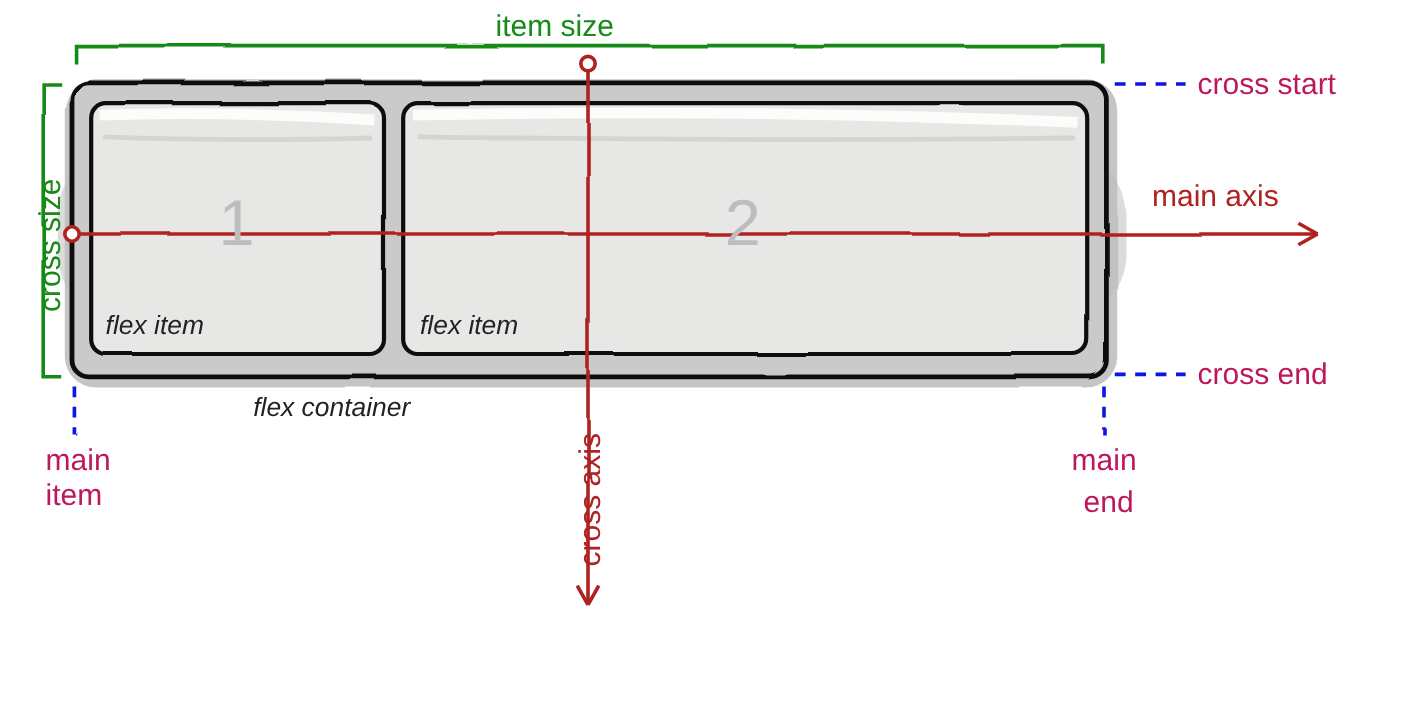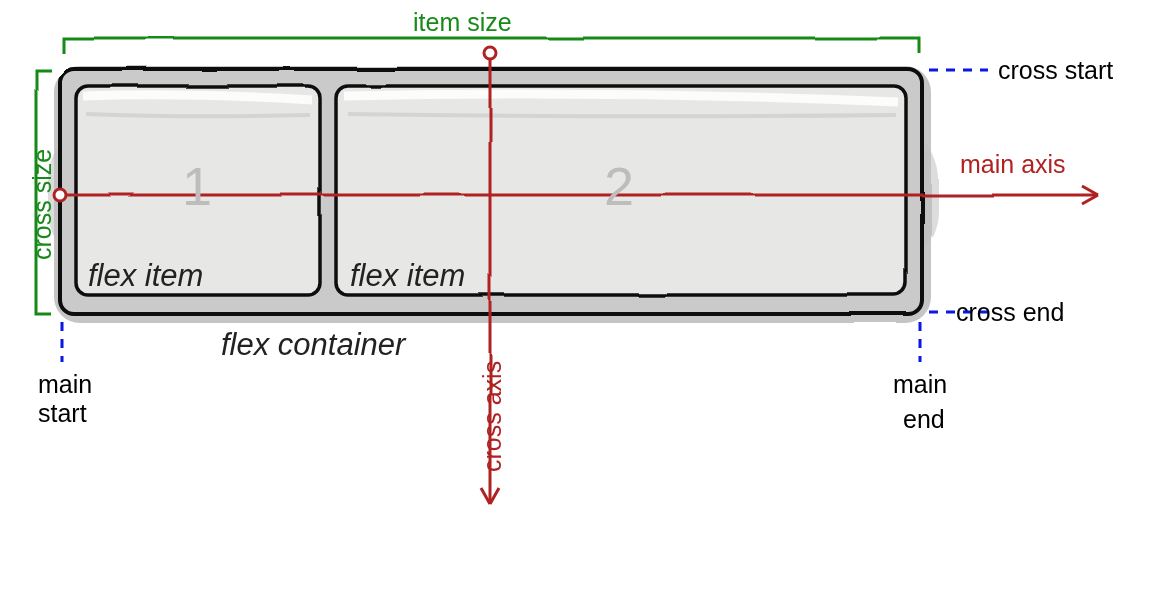--- a/index.html
+++ b/index.html
@@ -1,22 +1,22 @@
 <!DOCTYPE html>
 <html><head>
 <meta charset="utf-8">
 <style>
 html,body{margin:0;padding:0;width:1171px;height:600px;background:#fff;font-family:"Helvetica Neue",Arial,sans-serif;position:relative}
 svg{position:absolute;top:0;left:0}
 .lbl{position:absolute;font-size:25px;line-height:1.15}
 .green{color:#178a17}
-.blue{color:#000000}
+.blue{color:#be185d}
 .red{color:#b02121}
 .big{font-size:54px;color:#bdbdbd;font-weight:400}
-.fi{font-style:italic;font-size:31px;color:#222}
+.fi{font-style:italic;font-size:22px;color:#222}
 .rot{transform:rotate(-90deg);transform-origin:left top}
 </style>
 </head>
 <body>
 
 <svg width="1171" height="600" viewBox="0 0 1171 600">
   <defs>
     <filter id="rough">
         <feTurbulence type="fractalNoise" baseFrequency="0.012" numOctaves="1" result="n"></feTurbulence>
         <feDisplacementMap in="SourceGraphic" in2="n" scale="3"></feDisplacementMap>
@@ -69,28 +69,28 @@
     <line x1="929" y1="312" x2="988" y2="312"></line>
     <line x1="62" y1="322" x2="62" y2="362"></line>
     <line x1="920" y1="322" x2="920" y2="362"></line>
   </g>
 </svg>
 
 <div class="lbl green" style="left:413px;top:8px">item size</div>
 <div class="lbl green rot" style="left:28px;top:260px">cross size</div>
 
 <div class="lbl blue" style="left:998px;top:56px">cross start</div>
-<div class="lbl blue" style="left:956px;top:298px">cross end</div>
+<div class="lbl blue" style="left:998px;top:298px">cross end</div>
 
 <div class="lbl blue" style="left:38px;top:370px">main</div>
-<div class="lbl blue" style="left:38px;top:399px">start</div>
+<div class="lbl blue" style="left:38px;top:399px">item</div>
 <div class="lbl blue" style="left:893px;top:370px">main</div>
 <div class="lbl blue" style="left:903px;top:405px">end</div>
 
 <div class="lbl red" style="left:960px;top:150px">main axis</div>
 <div class="lbl red rot" style="left:478px;top:472px">cross axis</div>
 
 <div class="lbl big" style="left:182px;top:155px">1</div>
 <div class="lbl big" style="left:604px;top:155px">2</div>
 
 <div class="lbl fi" style="left:88px;top:258px">flex item</div>
 <div class="lbl fi" style="left:350px;top:258px">flex item</div>
-<div class="lbl fi" style="left:221px;top:327px">flex container</div>
+<div class="lbl fi" style="left:211px;top:327px">flex container</div>
 
 </body></html>

